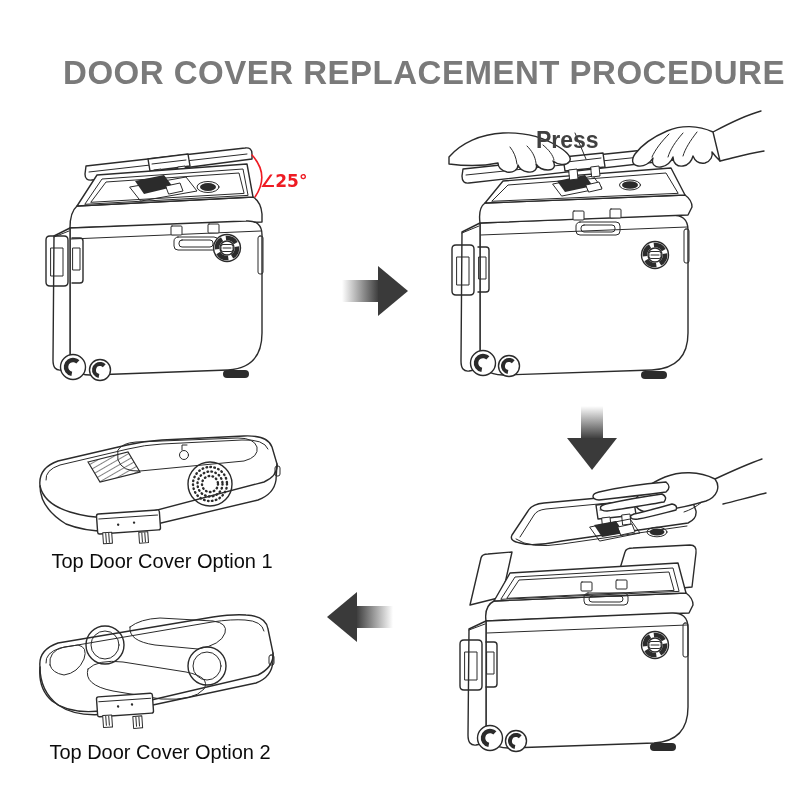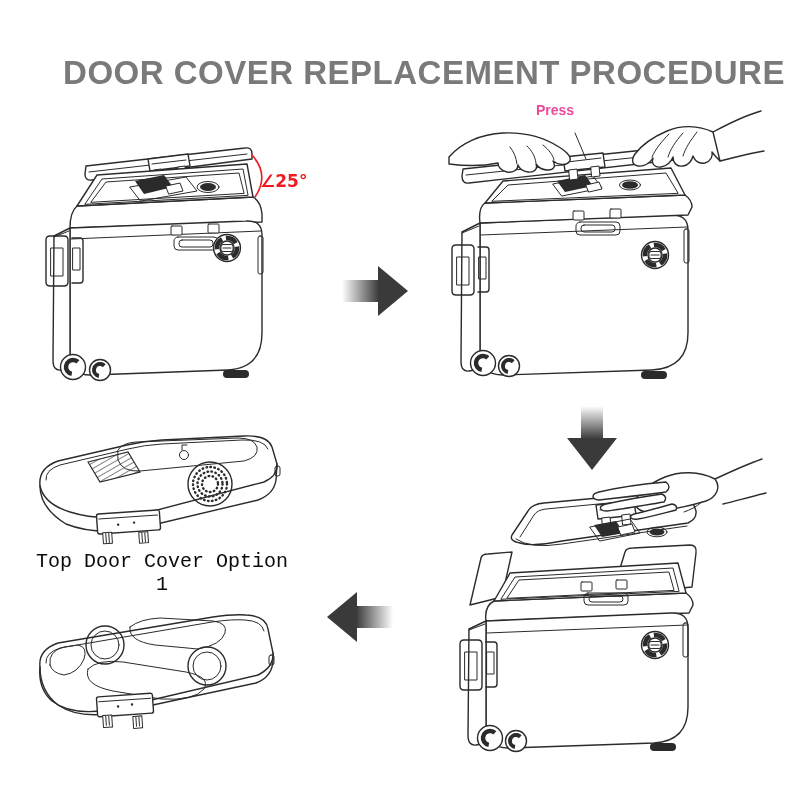--- a/index.html
+++ b/index.html
@@ -12,26 +12,26 @@
     position:absolute;top:54px;left:0;width:100%;text-align:center;
     font-weight:700;font-size:33px;letter-spacing:0.5px;
     color:var(--title-text,#7a7a7a);white-space:nowrap;margin-left:24px;
   }
   .angle-label{
     position:absolute;left:260px;top:171px;
     font-family:"DejaVu Sans","Liberation Sans",sans-serif;
     font-weight:700;font-size:17px;color:var(--accent-red,#ee1b23);
   }
   .press-label{
-    position:absolute;left:536px;top:102px;
-    font-weight:700;font-size:14px;color:#ec4899;
+    position:absolute;left:536px;top:127px;
+    font-weight:700;font-size:23px;color:#404040;
   }
   .opt-label{
     position:absolute;text-align:center;
-    font-family:Liberation Mono, monospace;font-size:20px;color:#0b0b0b;
+    font-family:Liberation Sans, sans-serif;font-size:20px;color:#0b0b0b;
   }
   #opt1-label{left:30px;width:264px;top:550px;}
   #opt2-label{left:26px;width:268px;top:741px;}
   .abs{position:absolute;}
   
   svg .ln{fill:none;stroke:var(--line-art,#2b2b2b);stroke-width:1.4;stroke-linecap:round;stroke-linejoin:round;}
   svg .lnf{fill:#ffffff;stroke:var(--line-art,#2b2b2b);stroke-width:1.4;stroke-linecap:round;stroke-linejoin:round;}
   svg .thin{stroke-width:1;}
   svg .fill-dark{fill:var(--line-art,#2b2b2b);stroke:none;}
   svg .red{stroke:var(--accent-red,#ee1b23);}
@@ -343,14 +343,15 @@
       <path class="ln thin" d="M71 95 L123 95"></path>
       <rect class="lnf thin" x="74" y="109" width="9" height="12"></rect>
       <path class="ln thin" d="M77 110 L77 119 M80 110 L80 119"></path>
       <rect class="lnf thin" x="104" y="112" width="9" height="12"></rect>
       <path class="ln thin" d="M107 113 L107 122 M110 113 L110 122"></path>
       <circle class="fill-dark" cx="90" cy="101" r="1.2"></circle>
       <circle class="fill-dark" cx="104" cy="100" r="1.2"></circle>
     </g>
     <rect class="ln thin" x="241" y="50" width="5" height="10" rx="2"></rect>
   </svg>
+  <div class="opt-label" id="opt2-label">Top Door Cover Option 2</div>
 
 </div>
 
 </body></html>

